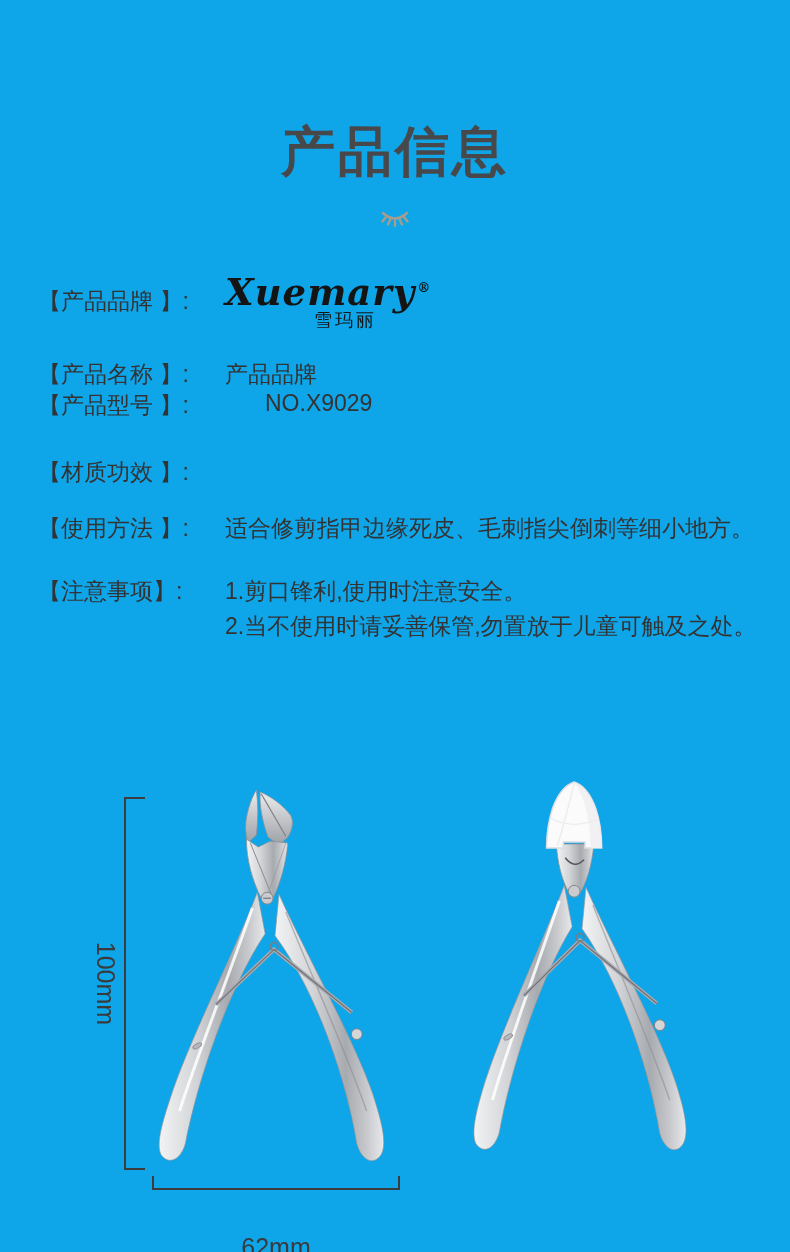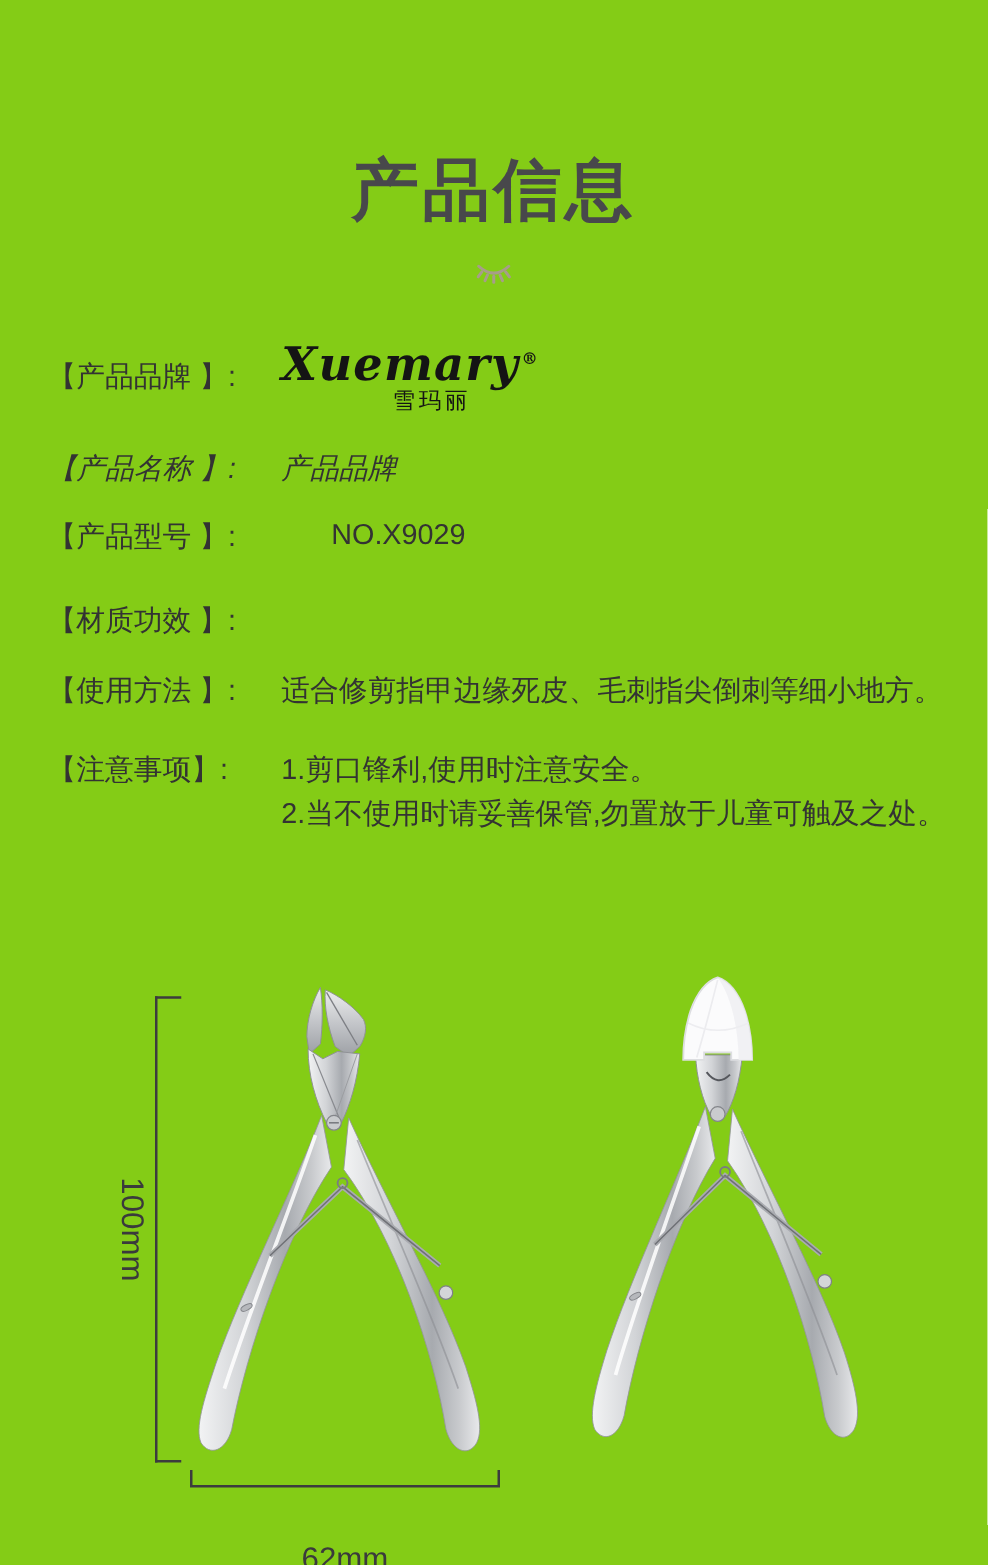--- a/index.html
+++ b/index.html
@@ -1,26 +1,26 @@
 <!DOCTYPE html>
 <html><head>
 <meta charset="utf-8">
 <style>
   html,body{margin:0;padding:0;background:#fff;}
-  .page{position:relative;width:790px;height:1252px;background:#84cc16;overflow:hidden;
+  .page{position:relative;width:790px;height:1252px;background:#0ea5e9;overflow:hidden;
         color:#333;font-family:"Liberation Sans","DejaVu Sans",sans-serif;}
   .title{position:absolute;top:116px;left:0;width:100%;margin:0;text-align:center;
          font-size:54px;font-weight:bold;color:#48484b;letter-spacing:3px;}
   .lash{position:absolute;top:210px;left:50%;transform:translateX(-50%);width:28px;height:17px;}
   .info{position:absolute;left:38px;top:265px;width:730px;font-size:23px;color:#333;}
   .row{display:flex;align-items:flex-start;}
   .lbl{flex:0 0 187px;width:187px;white-space:nowrap;color:#333;}
   .val{flex:1;}
   .row-brand{height:72px;align-items:center;margin-bottom:22px;}
-  .row-name{margin-bottom:24px;font-style:italic;}
+  .row-name{}
   .row-model{margin-bottom:33px;gap:40px;}
   .row-material{line-height:36.5px;margin-bottom:22px;}
   .row-material .lbl{line-height:36.5px;}
   .row-usage{margin-bottom:30px;}
   .row-notes{line-height:35px;}
   .row-notes .lbl{line-height:35px;}
   .logo{color:#141414;}
   .logo-script{font-family:"DejaVu Serif","Liberation Serif",serif;font-style:italic;
                font-size:37px;font-weight:bold;letter-spacing:1px;line-height:36px;}
   .logo-script .reg{font-size:13px;vertical-align:super;font-style:normal;margin-left:2px;}

